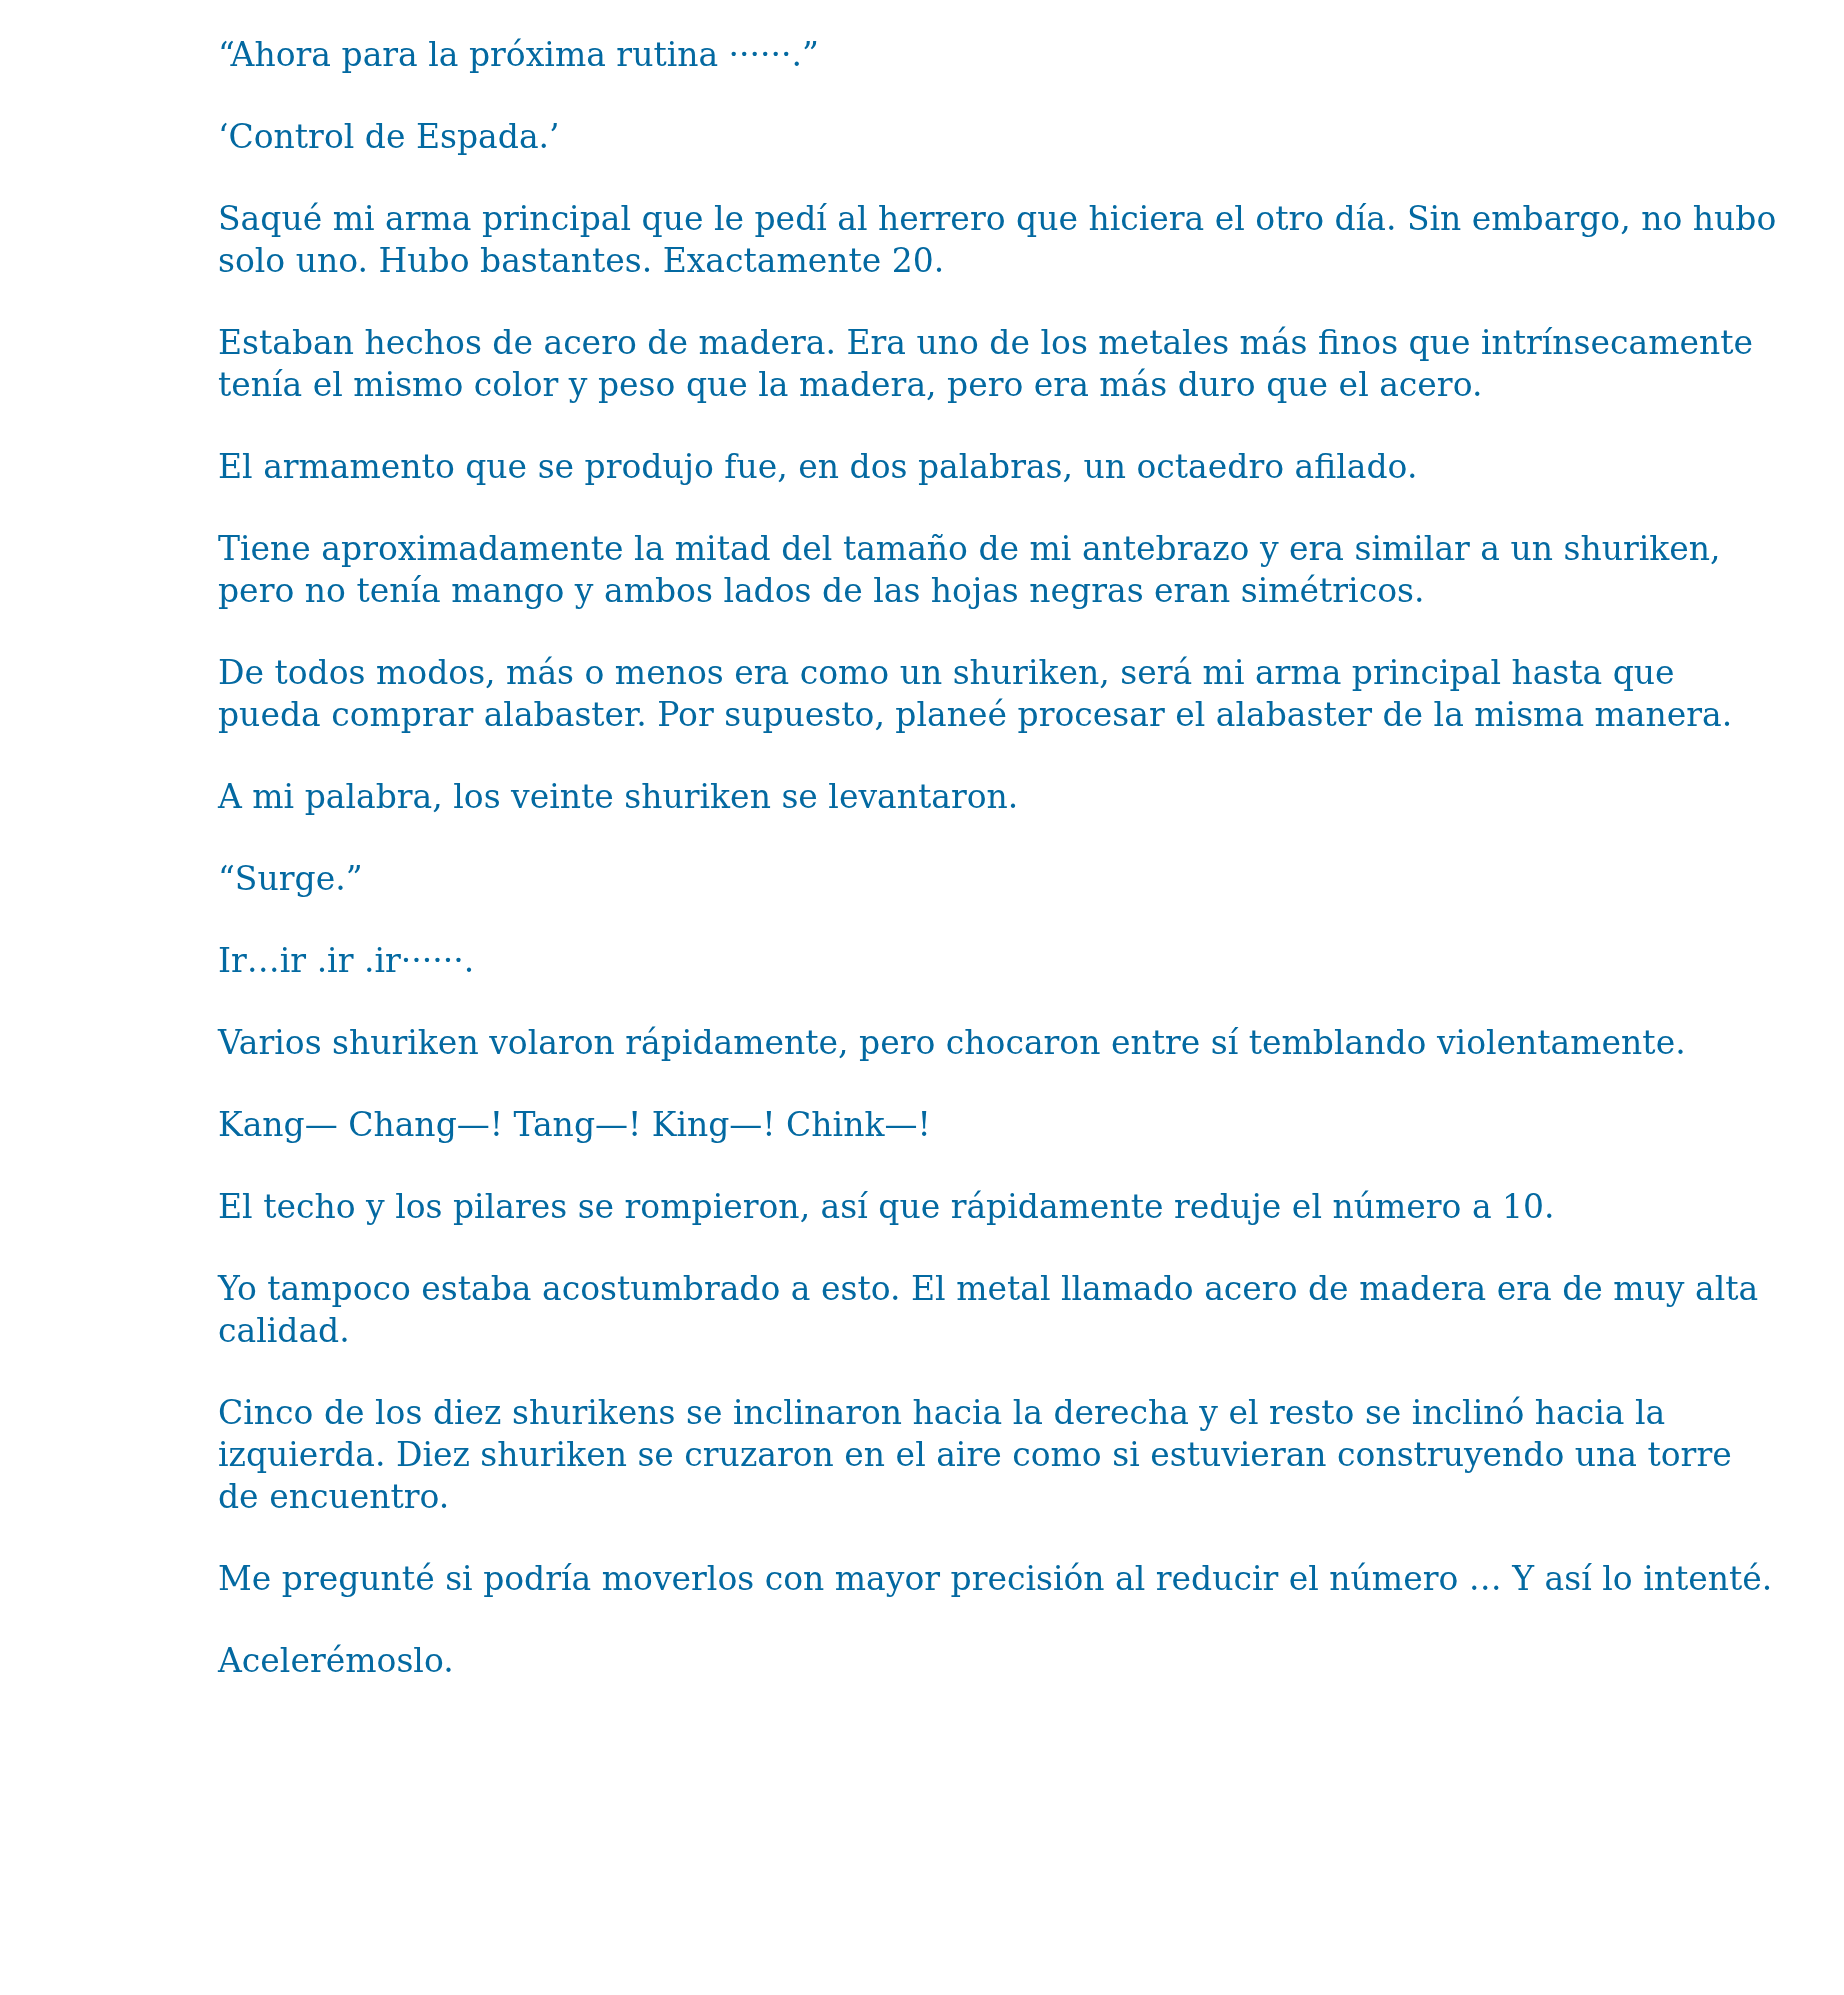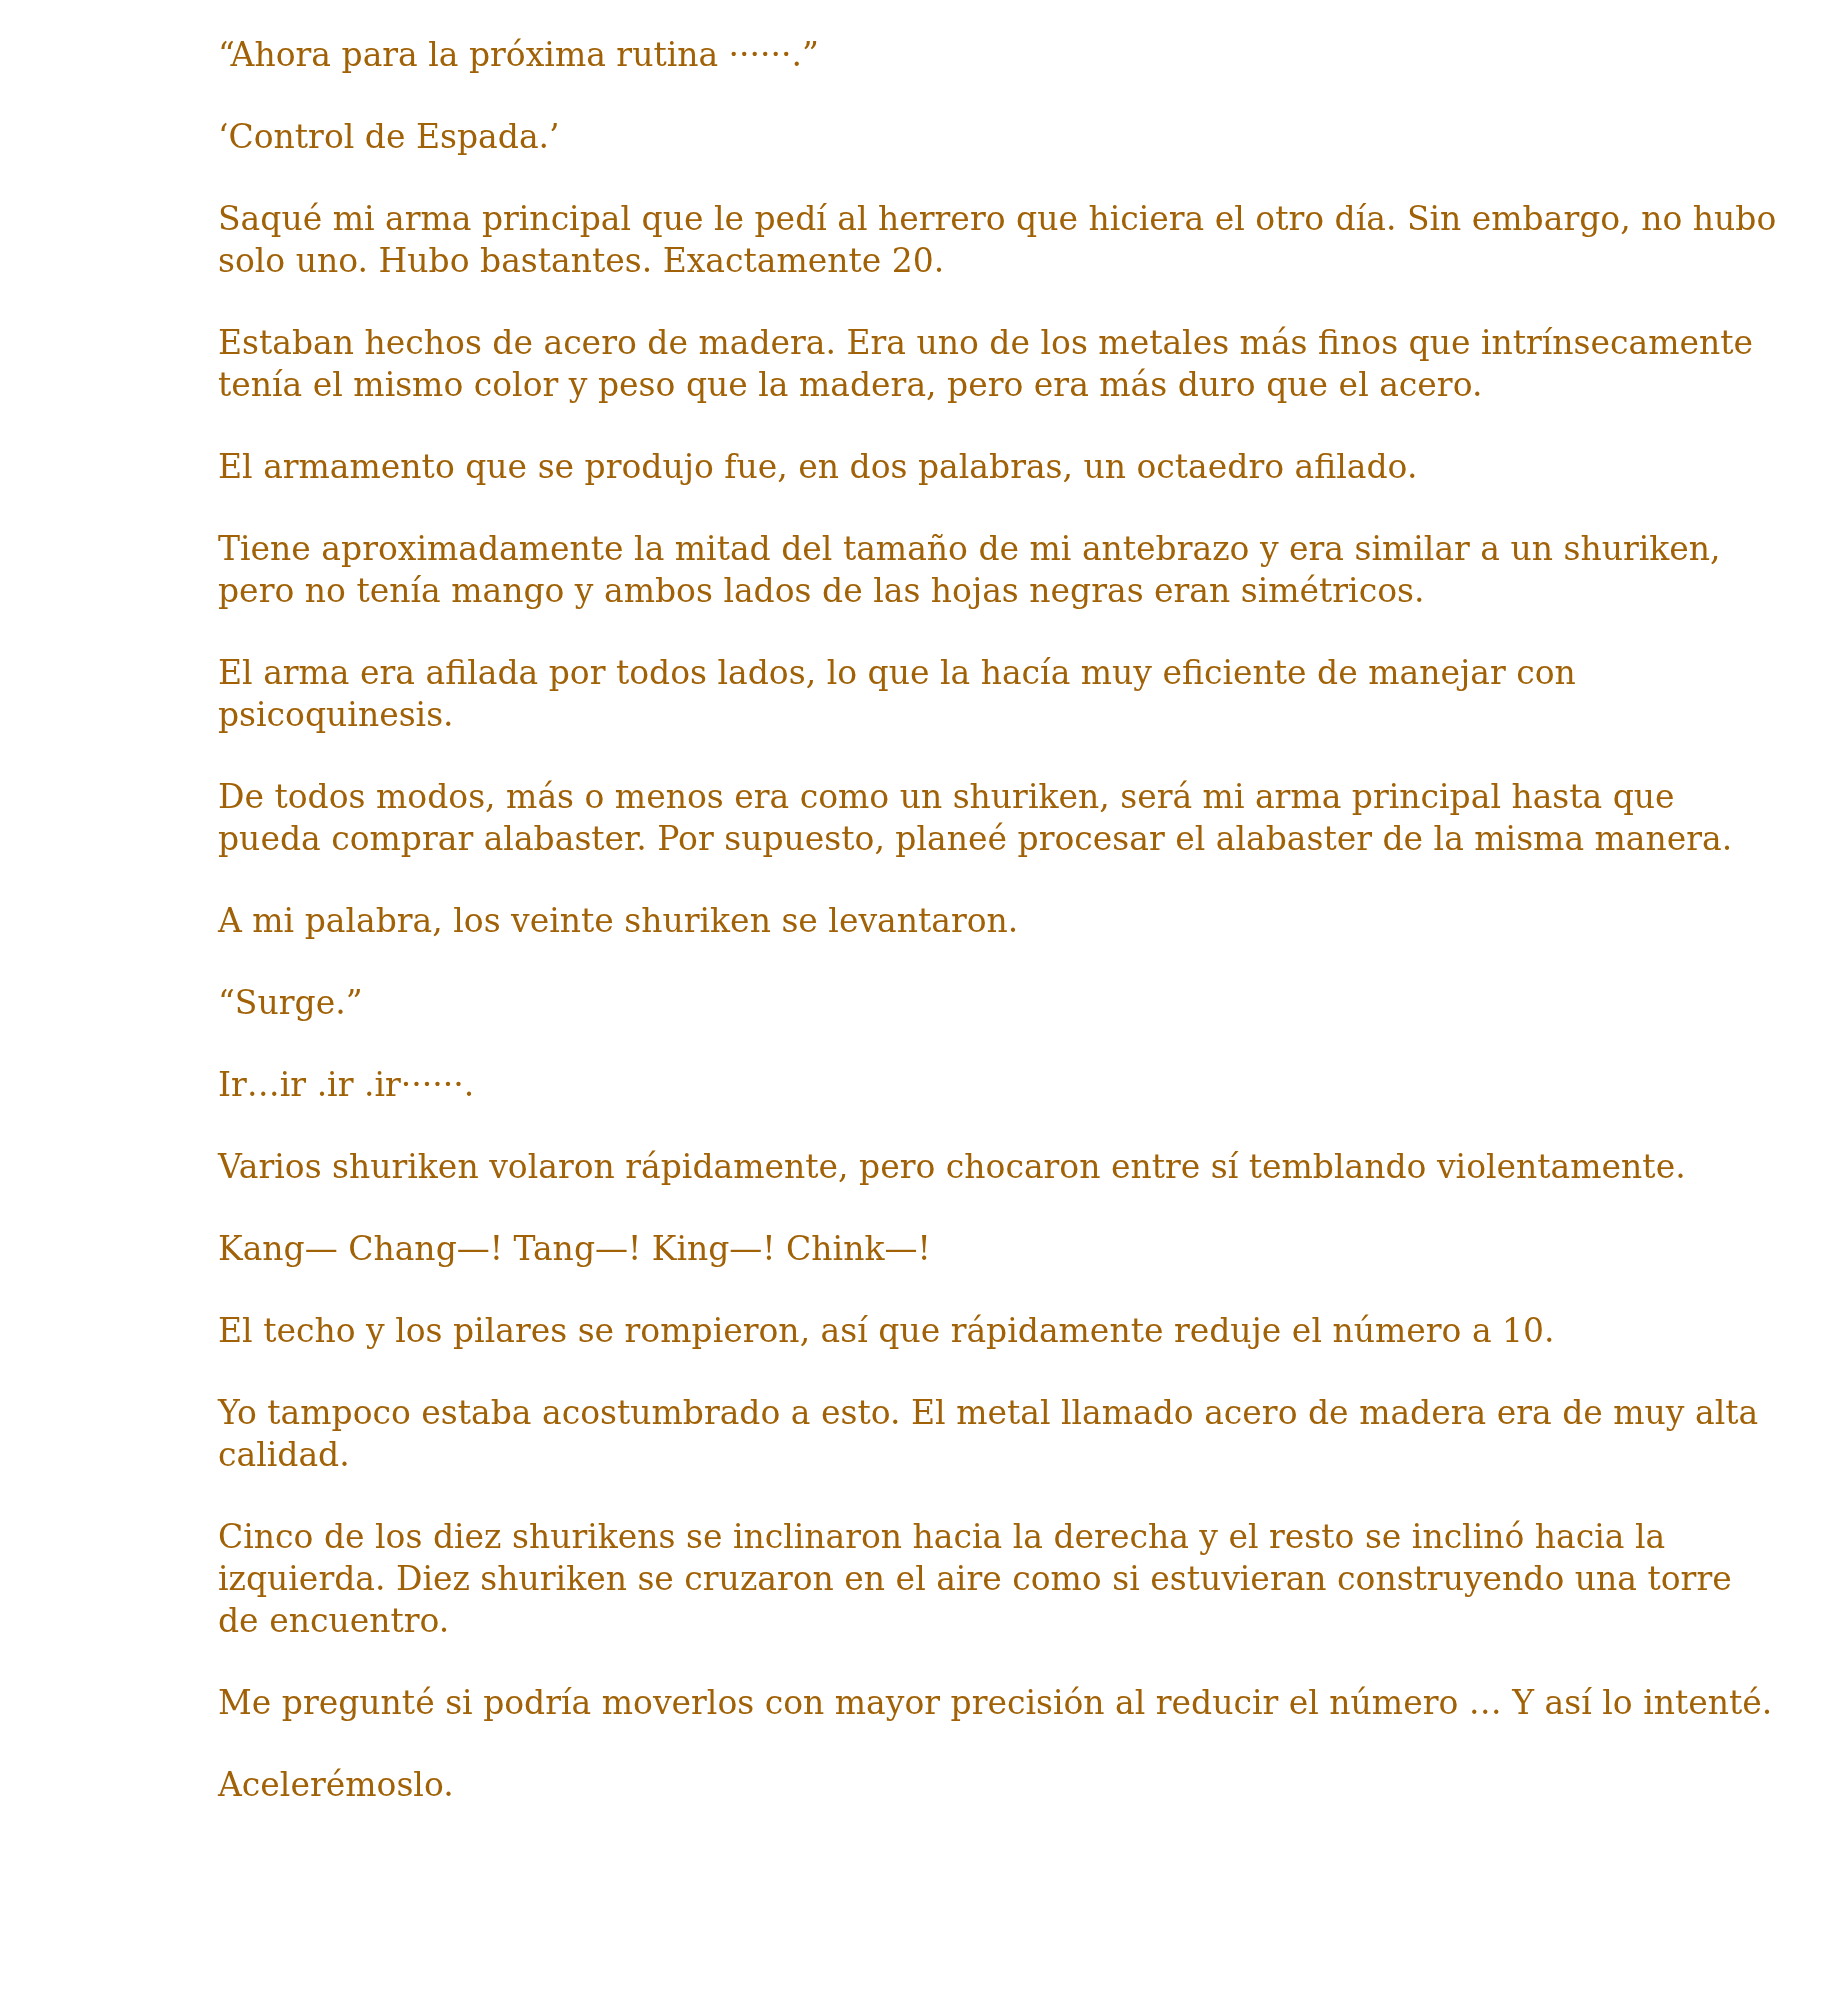--- a/index.html
+++ b/index.html
@@ -12,21 +12,21 @@
     min-height: 1995px;
     box-sizing: border-box;
     background: #ffffff;
     padding: 34px 34px 93px 218px;
     overflow: hidden;
   }
   .content {
     font-family: "DejaVu Serif", "Liberation Serif", serif;
     font-size: 33px;
     line-height: 42px;
-    color: #a16207;
+    color: #0369a1;
   }
   .para {
     margin: 0 0 40px 0;
     white-space: pre-line; 
   }
   .para.italic {
   }
   .para:last-child {
     margin-bottom: 2px;
   }
@@ -38,22 +38,20 @@
   <div class="content">
     <p class="para">“Ahora para la próxima rutina ······.”</p>
     <p class="para italic">‘Control de Espada.’</p>
     <p class="para">Saqué mi arma principal que le pedí al herrero que hiciera el otro día. Sin embargo, no hubo
 solo uno. Hubo bastantes. Exactamente 20.</p>
     <p class="para">Estaban hechos de acero de madera. Era uno de los metales más finos que intrínsecamente
 tenía el mismo color y peso que la madera, pero era más duro que el acero.</p>
     <p class="para">El armamento que se produjo fue, en dos palabras, un octaedro afilado.</p>
     <p class="para">Tiene aproximadamente la mitad del tamaño de mi antebrazo y era similar a un shuriken,
 pero no tenía mango y ambos lados de las hojas negras eran simétricos.</p>
-    <p class="para">El arma era afilada por todos lados, lo que la hacía muy eficiente de manejar con
-psicoquinesis.</p>
     <p class="para">De todos modos, más o menos era como un shuriken, será mi arma principal hasta que
 pueda comprar alabaster. Por supuesto, planeé procesar el alabaster de la misma manera.</p>
     <p class="para">A mi palabra, los veinte shuriken se levantaron.</p>
     <p class="para">“Surge.”</p>
     <p class="para">Ir…ir .ir .ir······.</p>
     <p class="para">Varios shuriken volaron rápidamente, pero chocaron entre sí temblando violentamente.</p>
     <p class="para">Kang— Chang—! Tang—! King—! Chink—!</p>
     <p class="para">El techo y los pilares se rompieron, así que rápidamente reduje el número a 10.</p>
     <p class="para">Yo tampoco estaba acostumbrado a esto. El metal llamado acero de madera era de muy alta
 calidad.</p>

